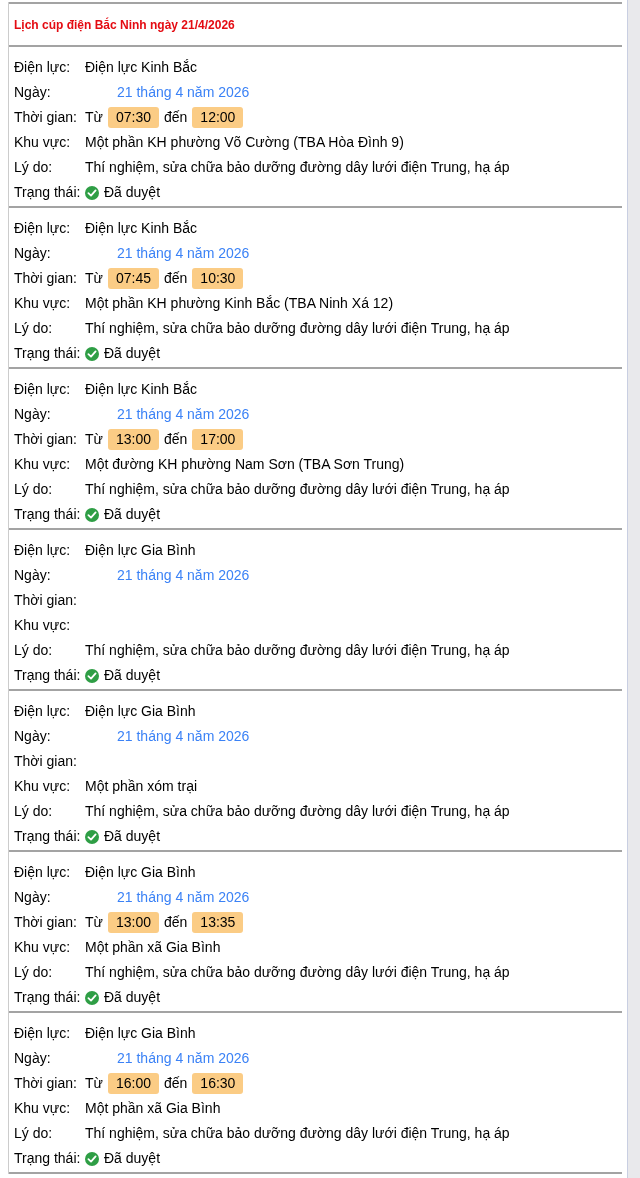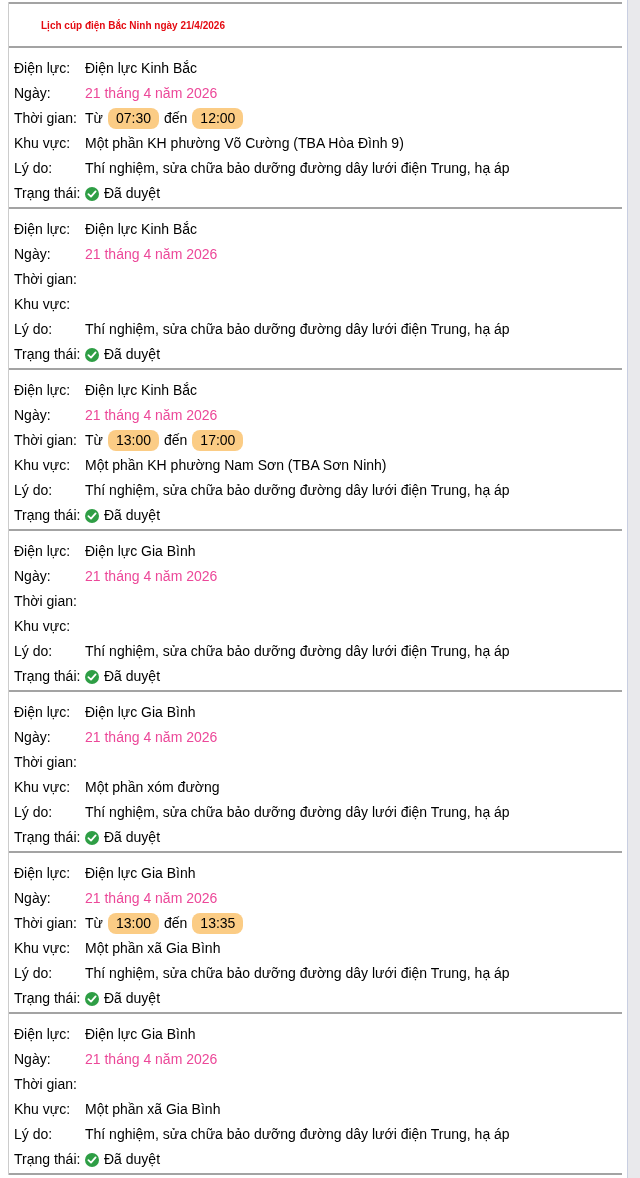--- a/index.html
+++ b/index.html
@@ -38,46 +38,46 @@
   }
   .title-block {
     border-top: 2px solid #a3a3a3;
     border-bottom: 2px solid #a3a3a3;
     padding: 9px 0 9px 5px;
     line-height: 22px;
   }
   .page-title {
     color: #e40b12;
     font-weight: bold;
-    font-size: 10px;
-    margin-left: 27px;
+    font-size: 12px;
   }
   .entry {
     border-bottom: 2px solid #a3a3a3;
     padding: 8px 0 1px 5px;
   }
   .row {
     display: flex;
     align-items: center;
     line-height: 25px;
   }
   .row .lbl {
     flex: none;
     width: 71px;
   }
   .row .val {
     flex: 1;
   }
   .date-val {
-    color: #ec4899;
+    color: #3b82f6;
+    margin-left: 32px;
   }
   .time-badge {
     display: inline-block;
     background: #fbcc85;
-    border-radius: 8px;
+    border-radius: 3px;
     padding: 1px 8px;
     line-height: 19px;
     margin: 0 5px;
   }
   .status-val {
     display: flex;
     align-items: center;
   }
   .check-icon {
     display: inline-block;
@@ -137,23 +137,25 @@
     <div class="row">
       <span class="lbl">Điện lực:</span>
       <span class="val">Điện lực Kinh Bắc</span>
     </div>
     <div class="row">
       <span class="lbl">Ngày:</span>
       <span class="val date-val">21 tháng 4 năm 2026</span>
     </div>
     <div class="row">
       <span class="lbl">Thời gian:</span>
-    </div>
-    <div class="row">
-      <span class="lbl">Khu vực:</span>
+      <span class="val"><span>Từ</span><span class="time-badge">07:45</span><span>đến</span><span class="time-badge">10:30</span></span>
+    </div>
+    <div class="row">
+      <span class="lbl">Khu vực:</span>
+      <span class="val">Một phần KH phường Kinh Bắc (TBA Ninh Xá 12)</span>
     </div>
     <div class="row">
       <span class="lbl">Lý do:</span>
       <span class="val">Thí nghiệm, sửa chữa bảo dưỡng đường dây lưới điện Trung, hạ áp</span>
     </div>
     <div class="row">
       <span class="lbl">Trạng thái:</span>
       <span class="val status-val">
         <span class="check-icon">
           <svg width="14" height="14" viewBox="0 0 14 14" xmlns="http://www.w3.org/2000/svg">
@@ -174,21 +176,21 @@
     <div class="row">
       <span class="lbl">Ngày:</span>
       <span class="val date-val">21 tháng 4 năm 2026</span>
     </div>
     <div class="row">
       <span class="lbl">Thời gian:</span>
       <span class="val"><span>Từ</span><span class="time-badge">13:00</span><span>đến</span><span class="time-badge">17:00</span></span>
     </div>
     <div class="row">
       <span class="lbl">Khu vực:</span>
-      <span class="val">Một phần KH phường Nam Sơn (TBA Sơn Ninh)</span>
+      <span class="val">Một đường KH phường Nam Sơn (TBA Sơn Trung)</span>
     </div>
     <div class="row">
       <span class="lbl">Lý do:</span>
       <span class="val">Thí nghiệm, sửa chữa bảo dưỡng đường dây lưới điện Trung, hạ áp</span>
     </div>
     <div class="row">
       <span class="lbl">Trạng thái:</span>
       <span class="val status-val">
         <span class="check-icon">
           <svg width="14" height="14" viewBox="0 0 14 14" xmlns="http://www.w3.org/2000/svg">
@@ -241,21 +243,21 @@
     </div>
     <div class="row">
       <span class="lbl">Ngày:</span>
       <span class="val date-val">21 tháng 4 năm 2026</span>
     </div>
     <div class="row">
       <span class="lbl">Thời gian:</span>
     </div>
     <div class="row">
       <span class="lbl">Khu vực:</span>
-      <span class="val">Một phần xóm đường</span>
+      <span class="val">Một phần xóm trại</span>
     </div>
     <div class="row">
       <span class="lbl">Lý do:</span>
       <span class="val">Thí nghiệm, sửa chữa bảo dưỡng đường dây lưới điện Trung, hạ áp</span>
     </div>
     <div class="row">
       <span class="lbl">Trạng thái:</span>
       <span class="val status-val">
         <span class="check-icon">
           <svg width="14" height="14" viewBox="0 0 14 14" xmlns="http://www.w3.org/2000/svg">
@@ -307,20 +309,21 @@
     <div class="row">
       <span class="lbl">Điện lực:</span>
       <span class="val">Điện lực Gia Bình</span>
     </div>
     <div class="row">
       <span class="lbl">Ngày:</span>
       <span class="val date-val">21 tháng 4 năm 2026</span>
     </div>
     <div class="row">
       <span class="lbl">Thời gian:</span>
+      <span class="val"><span>Từ</span><span class="time-badge">16:00</span><span>đến</span><span class="time-badge">16:30</span></span>
     </div>
     <div class="row">
       <span class="lbl">Khu vực:</span>
       <span class="val">Một phần xã Gia Bình</span>
     </div>
     <div class="row">
       <span class="lbl">Lý do:</span>
       <span class="val">Thí nghiệm, sửa chữa bảo dưỡng đường dây lưới điện Trung, hạ áp</span>
     </div>
     <div class="row">

